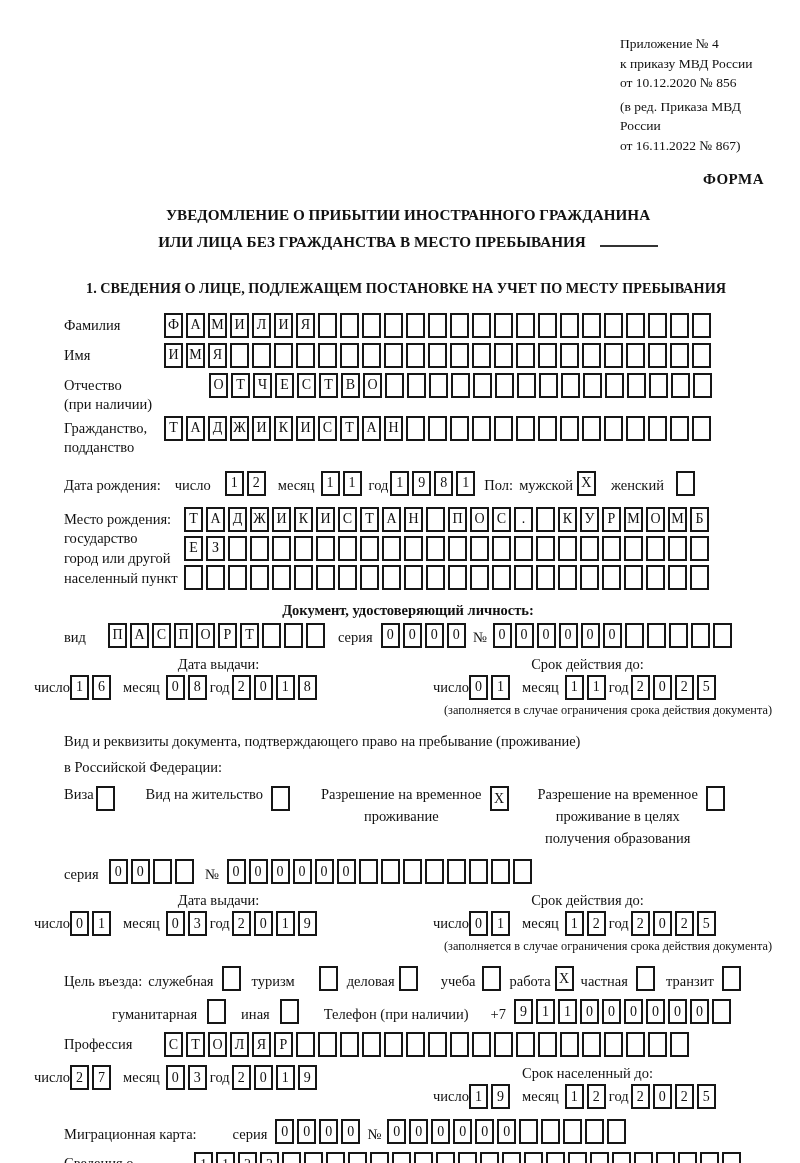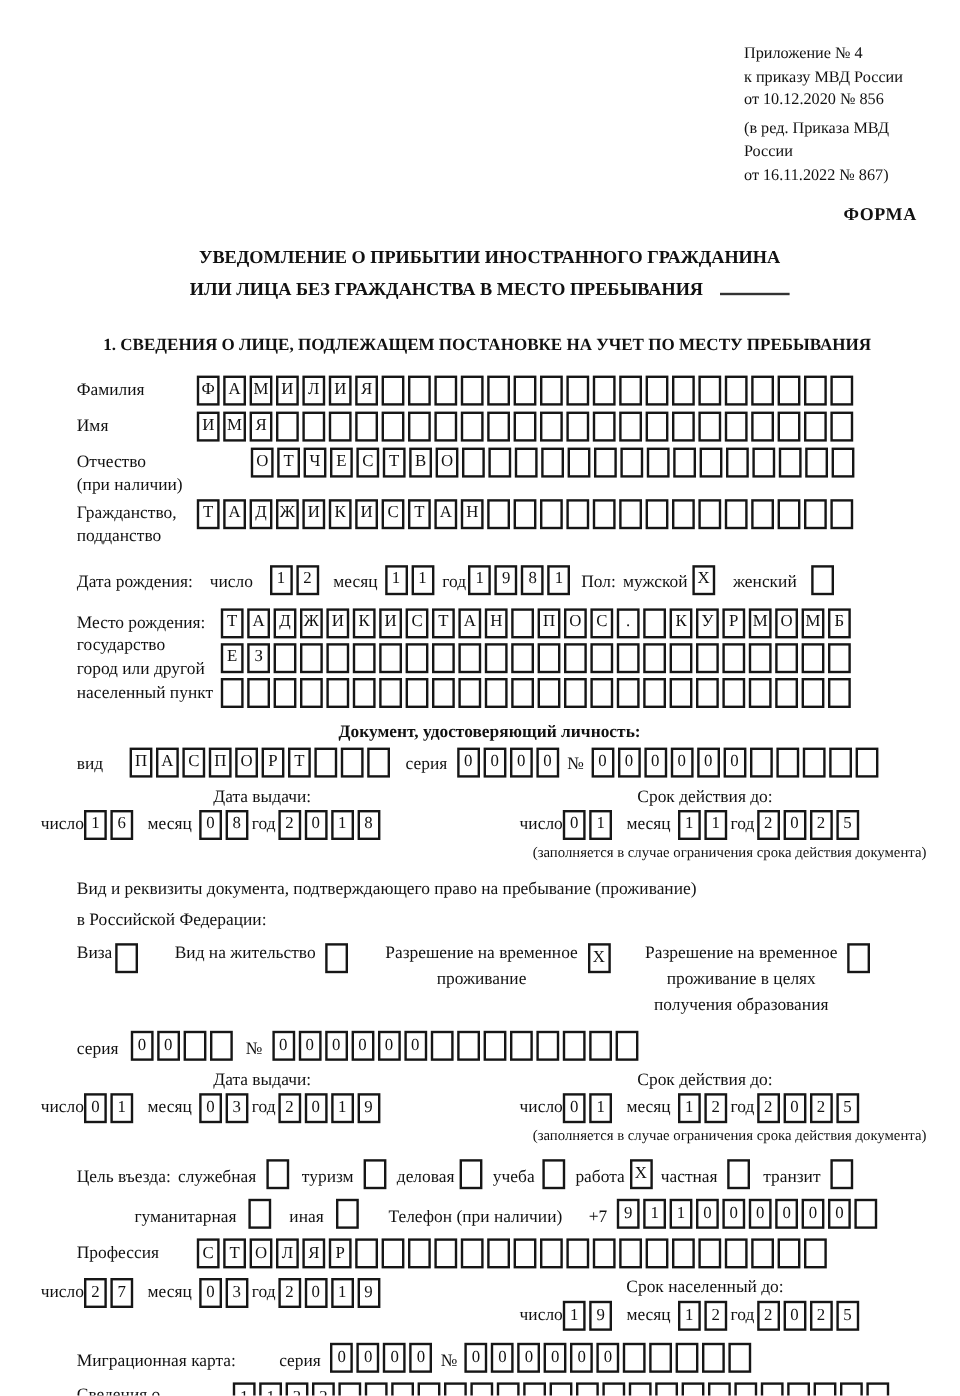--- a/index.html
+++ b/index.html
@@ -535,29 +535,29 @@
       <div class="note">(заполняется в случае ограничения срока действия документа)</div>
     </div>
   </div>
 
   <div class="inlinerow" style="margin-top:12px">
     <span class="lbl">Цель въезда:</span>
     <span class="lbl" style="margin-left:6px;margin-right:8px">служебная</span>
     <span class="boxes">
         <span class="box"></span>
       </span>
-    <span class="lbl" style="margin-left:8px;margin-right:8px">туризм</span>
+    <span class="lbl" style="margin-left:8px;margin-right:24px">туризм</span>
     <span class="boxes">
         <span class="box"></span>
       </span>
     <span class="lbl" style="margin-left:6px;margin-right:4px">деловая</span>
     <span class="boxes">
         <span class="box"></span>
       </span>
-    <span class="lbl" style="margin-left:6px;margin-right:6px">учеба</span>
+    <span class="lbl" style="margin-left:20px;margin-right:6px">учеба</span>
     <span class="boxes">
         <span class="box"></span>
       </span>
     <span class="lbl" style="margin-left:6px;margin-right:4px">работа</span>
     <span class="boxes">
         <span class="box">X</span>
       </span>
     <span class="lbl" style="margin-left:4px;margin-right:8px">частная</span>
     <span class="boxes">
         <span class="box"></span>

